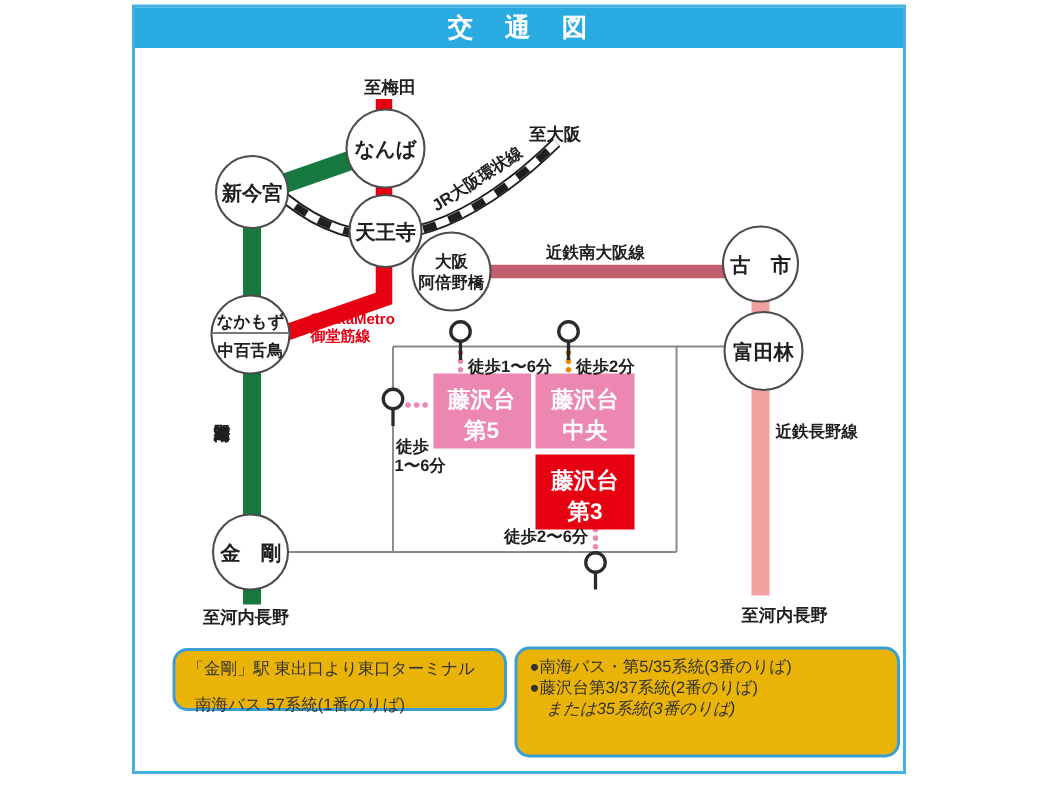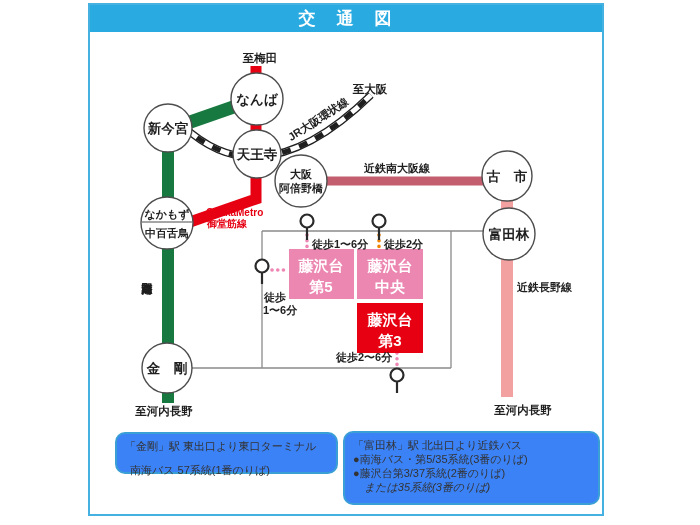--- a/index.html
+++ b/index.html
@@ -10,21 +10,21 @@
   .titlebar span{color:#fff;font-size:17px;font-weight:bold;letter-spacing:2px;}
   .map-svg{position:absolute;left:0;top:0;z-index:2;}
   svg text{font-family:"Liberation Sans","DejaVu Sans",sans-serif;font-weight:700;fill:#1f1f1f;}
   .st-name{font-size:13.5px;}
   .st-name-sm{font-size:11px;}
   .line-label{font-size:11px;}
   .line-label-metro{font-size:10px;fill:#e60012;}
   .walk-label{font-size:11px;}
   .terminal-label{font-size:15px;fill:#ffffff;}
   .dest-label{font-size:11.5px;}
-  .info-box{position:absolute;z-index:3;background:#3b82f6;border:2px solid #3a9fd5;border-radius:10px;box-sizing:border-box;color:#333;font-size:11px;line-height:14px;padding:5px 8px 0 8px;}
+  .info-box{position:absolute;z-index:3;background:#eab308;border:2px solid #3a9fd5;border-radius:10px;box-sizing:border-box;color:#333;font-size:11px;line-height:14px;padding:5px 8px 0 8px;}
   .info-box .indent1{padding-left:5px;margin-top:10px;}
   .info-box .indent2{padding-left:11px;font-style:italic;}
   .box-kongo{left:115px;top:432px;width:223px;height:42px;}
   .box-tonda{left:343px;top:431px;width:257px;height:74px;}
 </style>
 </head>
 <body>
 
 <div class="stage">
 
@@ -129,19 +129,18 @@
     <text class="walk-label" x="264" y="301">徒歩</text>
     <text class="walk-label" x="263" y="314">1〜6分</text>
     <text class="walk-label" x="336" y="361">徒歩2〜6分</text>
   </svg>
 
   <div class="info-box box-kongo">
     <div>「金剛」駅 東出口より東口ターミナル</div>
     <div class="indent1">南海バス 57系統(1番のりば)</div>
   </div>
   <div class="info-box box-tonda">
-    <div>「富田林」駅 北出口より近鉄バス</div>
     <div>●南海バス・第5/35系統(3番のりば)</div>
     <div>●藤沢台第3/37系統(2番のりば)</div>
     <div class="indent2">または35系統(3番のりば)</div>
   </div>
 
 </div>
 
 </body></html>

